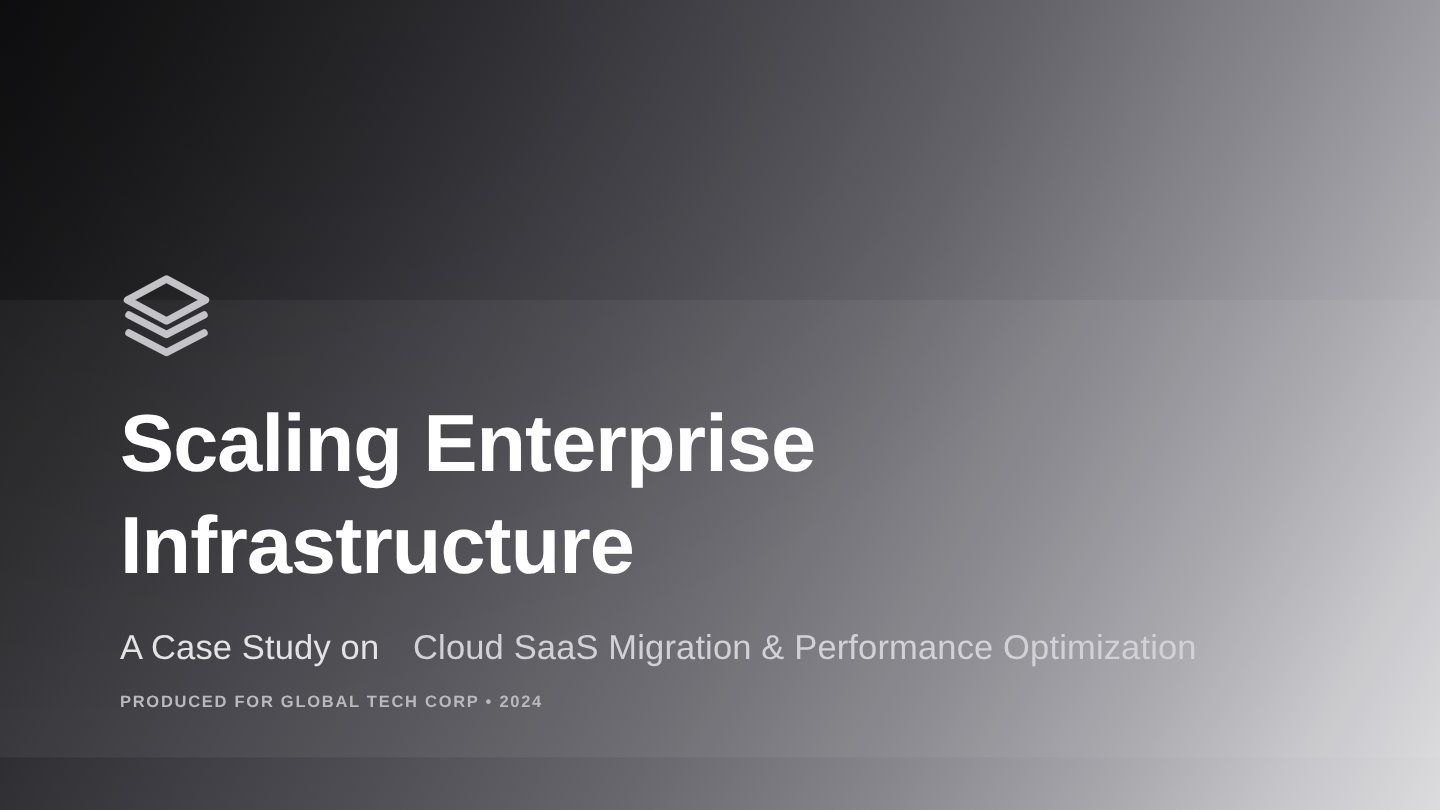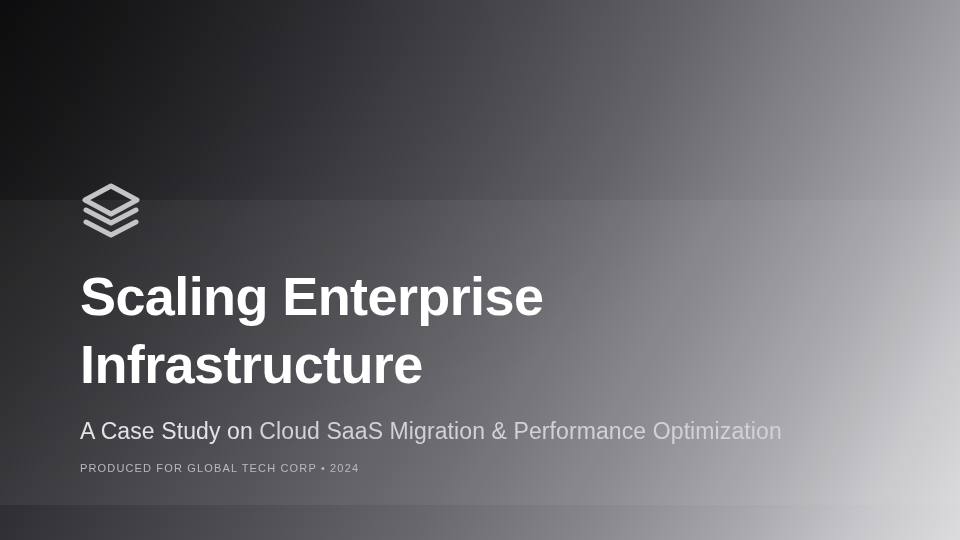--- a/index.html
+++ b/index.html
@@ -95,27 +95,28 @@
     color: #d6d6d9;
     letter-spacing: 0.1px;
   }
   .subtitle-lead {
     text-underline-offset: 5px;
     text-decoration-thickness: 2px;
     color: #e3e3e6;
   }
   .subtitle-rest {
     color: #d2d2d6;
+    margin-left: 16px;
   }
 
   .slide-footer {
     margin: 14px 0 0 0;
     font-size: 11px;
     line-height: 16px;
-    font-weight: normal;
+    font-weight: bold;
     letter-spacing: 1.15px;
     color: #b9b9be;
     text-transform: uppercase;
   }
 </style>
 </head>
 <body>
 
 <div class="slide">
 

